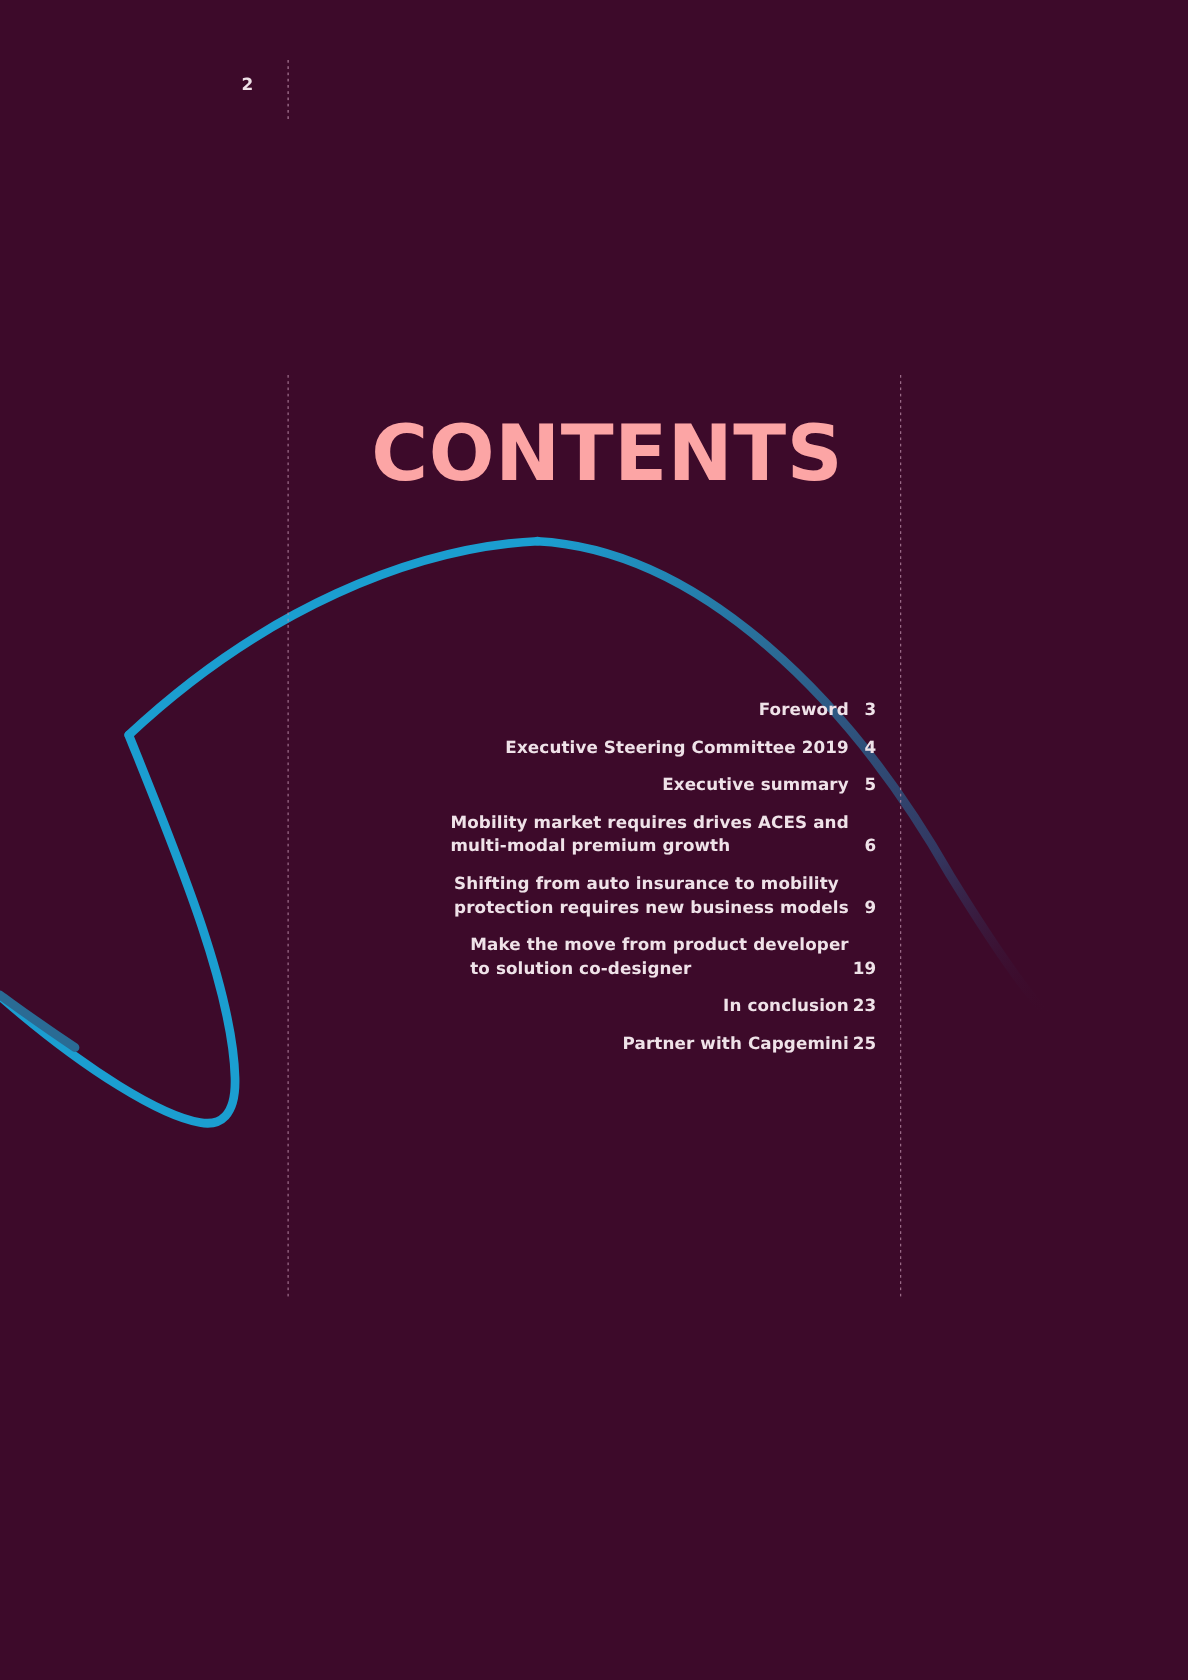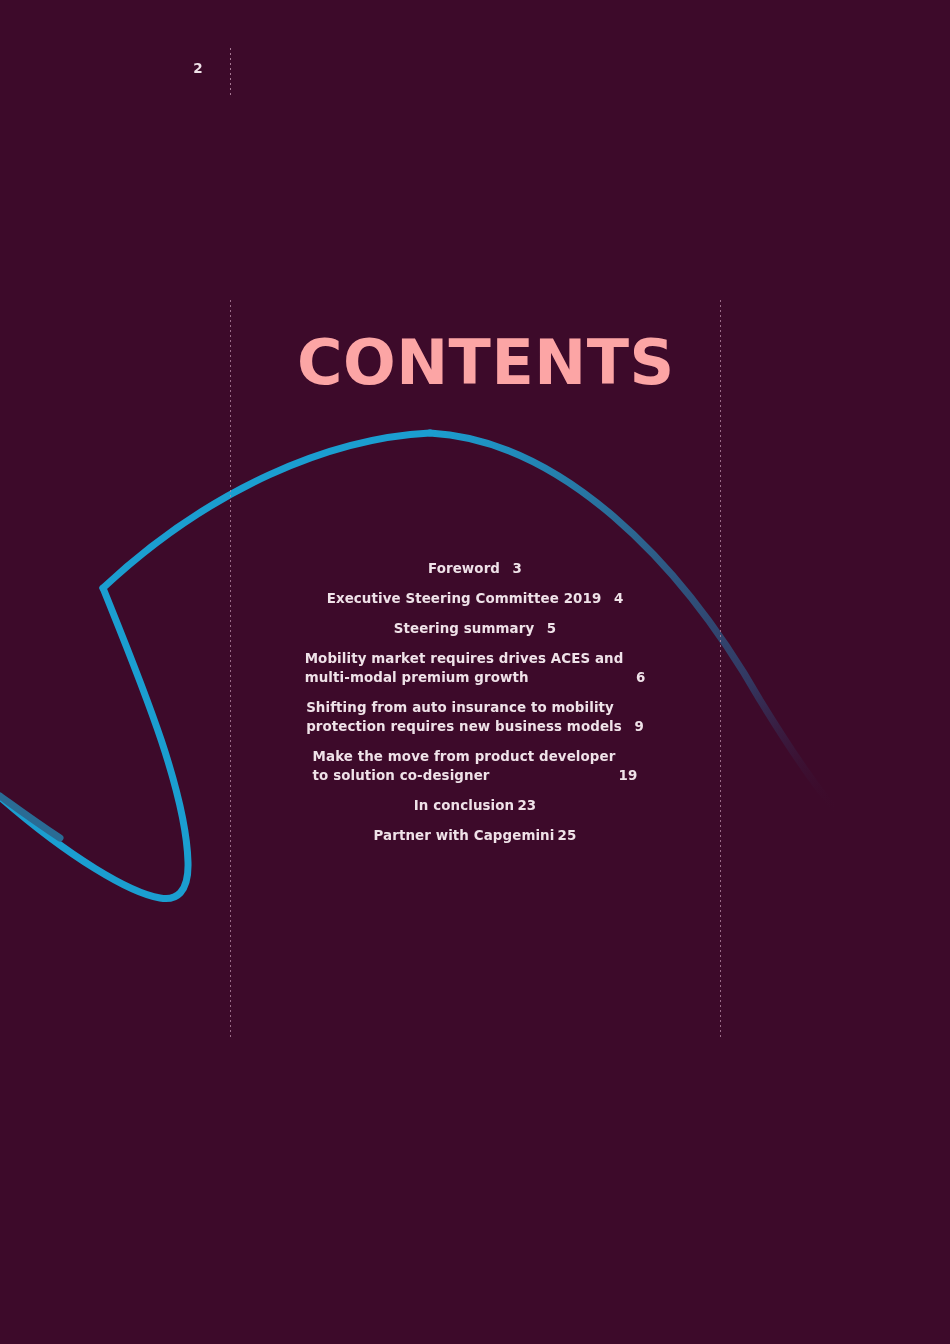--- a/index.html
+++ b/index.html
@@ -111,21 +111,21 @@
     position: absolute;
     left: 249px;
     top: 559px;
     width: 452px;
     z-index: 4;
   }
   .toc-row {
     position: relative;
     display: flex;
     align-items: flex-end;
-    justify-content: center;
+    justify-content: flex-end;
     margin-bottom: 11px;
   }
   .toc-label {
     color: #EFE2E8;
     font-size: 13.4px;
     font-weight: bold;
     line-height: 1.42;
     letter-spacing: 0.1px;
     white-space: pre-line;
     flex: 0 1 auto;
@@ -185,21 +185,21 @@
   <div class="toc">
     <div class="toc-row">
       <span class="toc-label">Foreword</span>
       <span class="toc-page">3</span>
     </div>
     <div class="toc-row">
       <span class="toc-label">Executive Steering Committee 2019</span>
       <span class="toc-page">4</span>
     </div>
     <div class="toc-row">
-      <span class="toc-label">Steering summary</span>
+      <span class="toc-label">Executive summary</span>
       <span class="toc-page">5</span>
     </div>
     <div class="toc-row">
       <span class="toc-label">Mobility market requires drives ACES and
 multi-modal premium growth</span>
       <span class="toc-page">6</span>
     </div>
     <div class="toc-row">
       <span class="toc-label">Shifting from auto insurance to mobility
 protection requires new business models</span>

